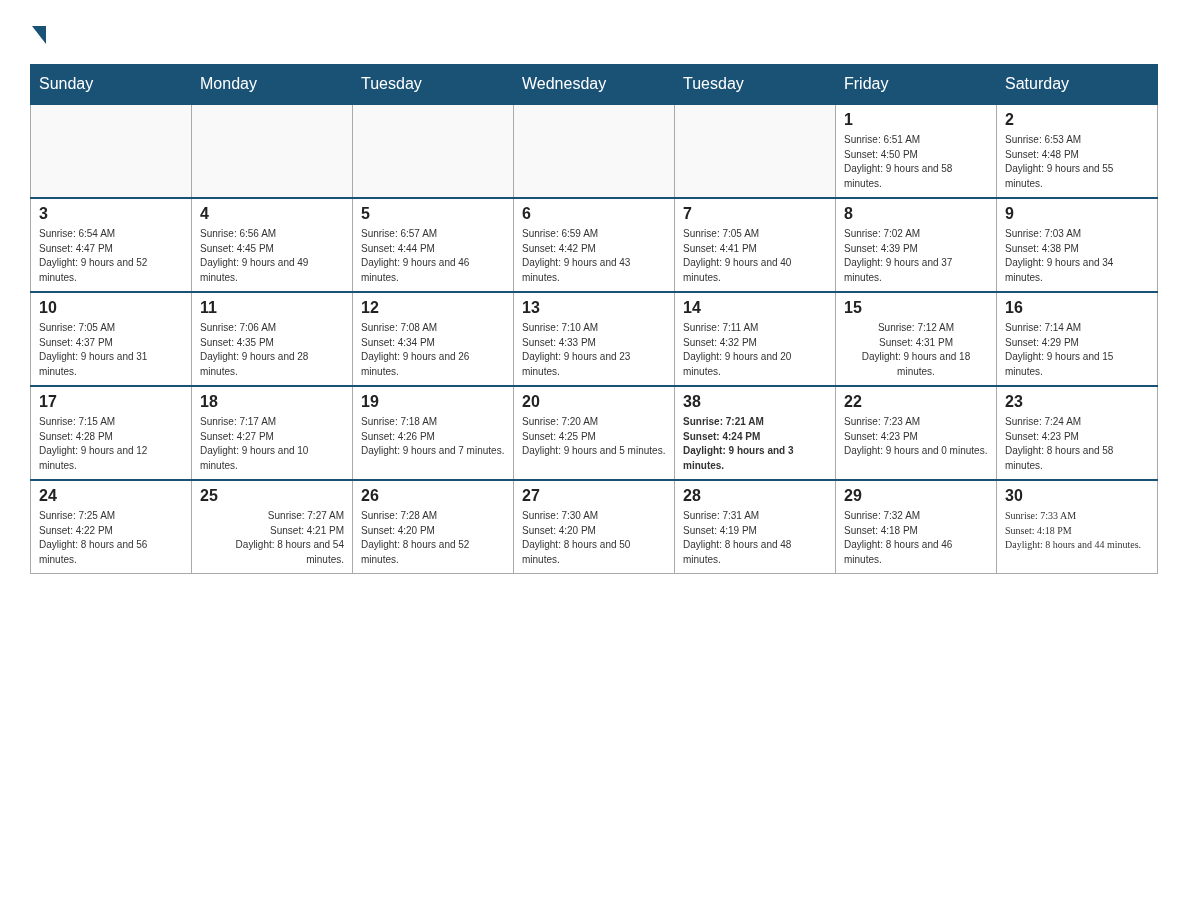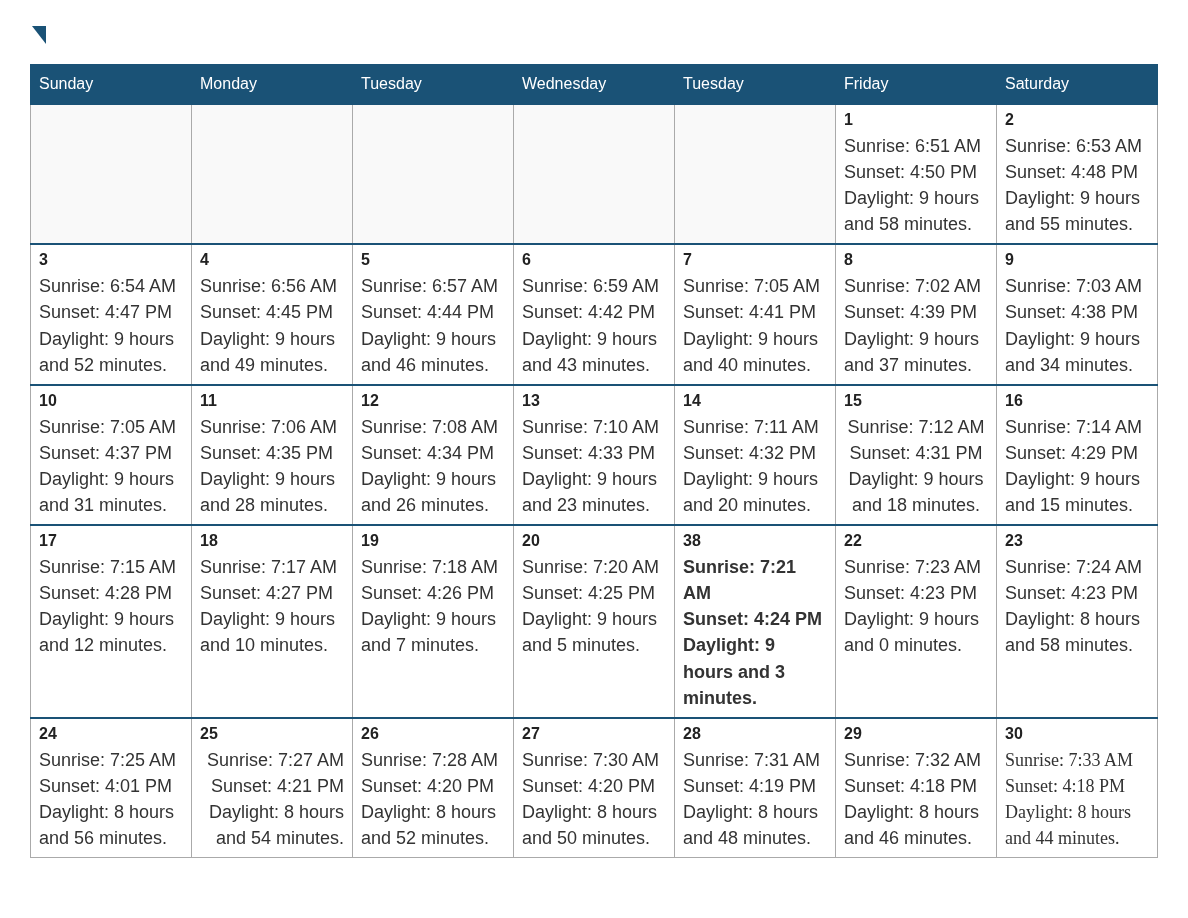--- a/index.html
+++ b/index.html
@@ -81,21 +81,21 @@
       width: 14.28%;
       min-height: 100px;
     }
     .day-number {
       font-size: 16px;
       font-weight: bold;
       color: #222;
       margin-bottom: 4px;
     }
     .day-info {
-      font-size: 18px;
+      font-size: 10px;
       color: #333;
       line-height: 1.45;
     }
     .empty-cell {
       background: #f9f9f9;
     }
     .week-row td {
       border-top: 2px solid #1a5276;
     }
   </style>
@@ -277,21 +277,21 @@
           <div class="day-number">23</div>
           <div class="day-info" style="white-space: pre-line;">Sunrise: 7:24 AM
 Sunset: 4:23 PM
 Daylight: 8 hours and 58 minutes.</div>
         </td>
       </tr>
       <tr class="week-row">
         <td>
           <div class="day-number">24</div>
           <div class="day-info" style="white-space: pre-line;">Sunrise: 7:25 AM
-Sunset: 4:01 PM
+Sunset: 4:22 PM
 Daylight: 8 hours and 56 minutes.</div>
         </td>
         <td>
           <div class="day-number">25</div>
           <div class="day-info" style="white-space: pre-line; text-align: right;">Sunrise: 7:27 AM
 Sunset: 4:21 PM
 Daylight: 8 hours and 54 minutes.</div>
         </td>
         <td>
           <div class="day-number">26</div>

